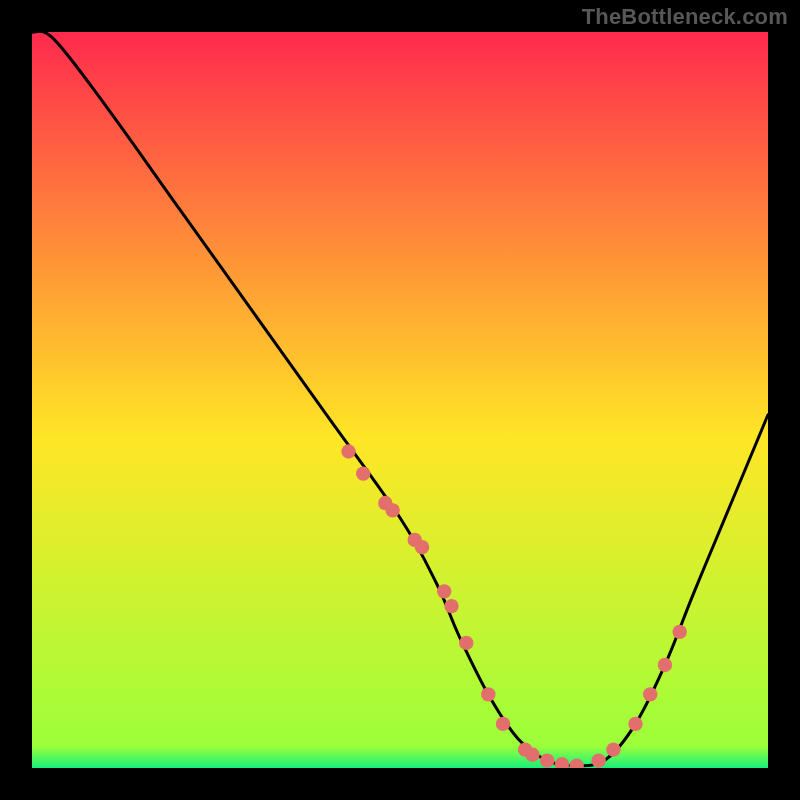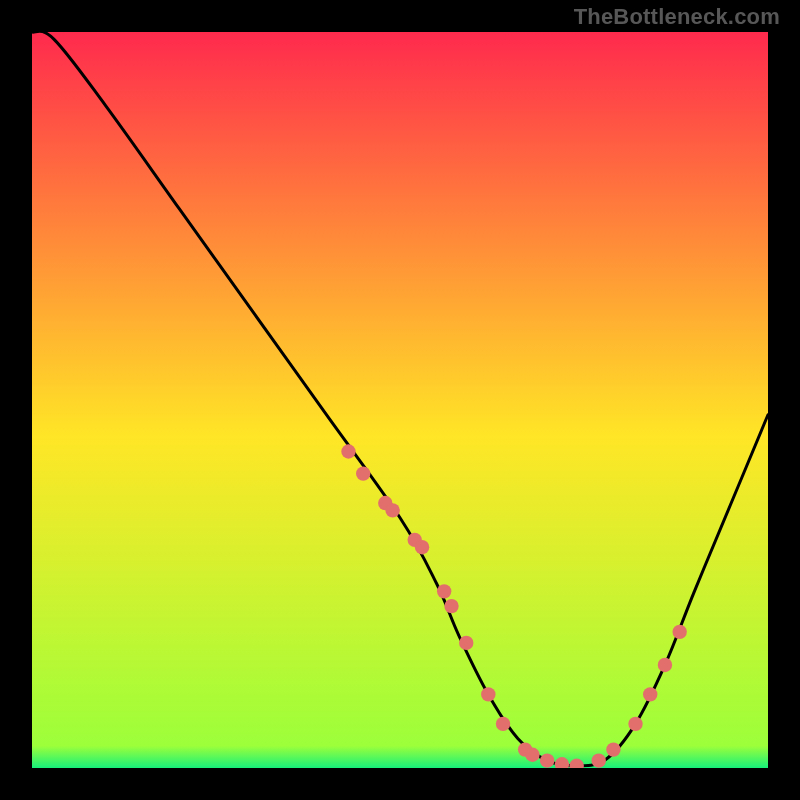--- a/index.html
+++ b/index.html
@@ -13,21 +13,21 @@
   }
   .frame {
     position: relative;
     width: 800px;
     height: 800px;
     background: #000;
   }
   .watermark {
     position: absolute;
     top: 4px;
-    right: 20px;
+    right: 12px;
     color: #575757;
     font-size: 22px;
     font-weight: 600;
     letter-spacing: 0.2px;
     user-select: none;
   }
   .plot-wrap {
     position: absolute;
     left: 32px;
     top: 32px;

